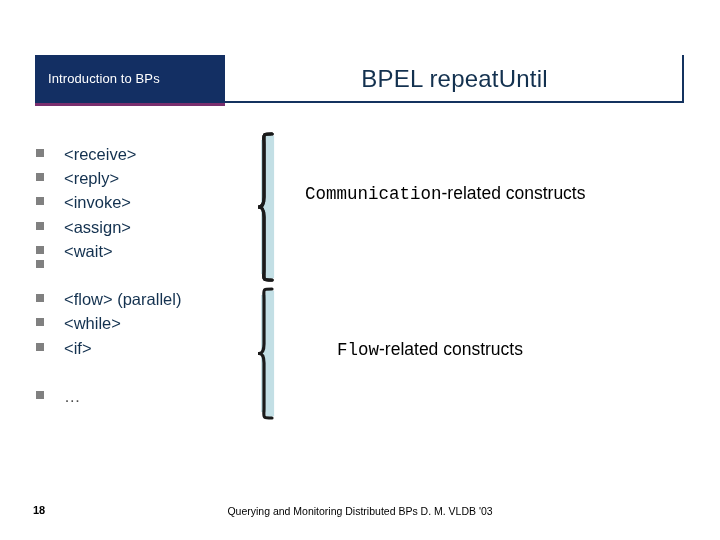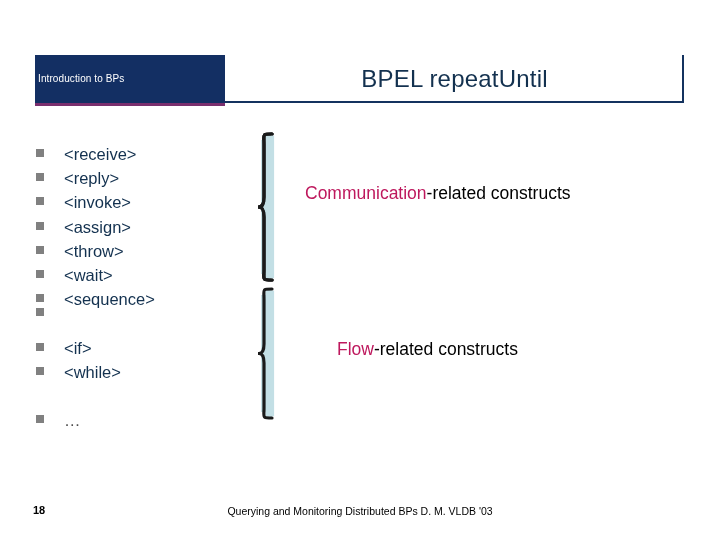--- a/index.html
+++ b/index.html
@@ -53,24 +53,24 @@
   #section-tab-underline {
     position: absolute;
     left: 0;
     top: 48px;
     width: 190px;
     height: 3px;
     background: #7a2f6e;
   }
   #section-tab-label {
     position: absolute;
-    left: 3px;
+    left: 13px;
     top: 14px;
     color: #ffffff;
-    font-size: 10px;
+    font-size: 13px;
     line-height: 20px;
     letter-spacing: 0.1px;
     white-space: nowrap;
   }
   #slide-title {
     position: absolute;
     left: 190px;
     top: 0;
     width: 459px;
     height: 48px;
@@ -138,21 +138,21 @@
   .brace svg { display: block; }
 
   
   .group-label {
     position: absolute;
     font-size: 17.5px;
     line-height: 22px;
     white-space: nowrap;
     color: #000000;
   }
-  .group-label .accent { color: #be185d; }
+  .group-label .accent { color: #000000; font-family: Liberation Mono, monospace; }
   #label-communication {
     left: 305px;
     top: 182px;
   }
   #label-flow {
     left: 309px;
     top: 338px;
     margin-left: 28px;
   }
 
@@ -207,47 +207,43 @@
     <div class="bullet-row">
       <span class="bullet-marker"></span>
       <span class="bullet-text">&lt;invoke&gt;</span>
     </div>
 
     <div class="bullet-row">
       <span class="bullet-marker"></span>
       <span class="bullet-text">&lt;assign&gt;</span>
     </div>
 
-    <div class="bullet-row">
-      <span class="bullet-marker"></span>
-      <span class="bullet-text">&lt;throw&gt;</span>
-    </div>
 
     <div class="bullet-row">
       <span class="bullet-marker"></span>
       <span class="bullet-text">&lt;wait&gt;</span>
     </div>
 
     <div class="bullet-row">
       <span class="bullet-marker"></span>
-      <span class="bullet-text">&lt;sequence&gt;</span>
-    </div>
-
-    <div class="bullet-row">
-      <span class="bullet-marker"></span>
+    </div>
+
+    <div class="bullet-row">
+      <span class="bullet-marker"></span>
+      <span class="bullet-text">&lt;flow&gt; (parallel)</span>
+    </div>
+
+    <div class="bullet-row">
+      <span class="bullet-marker"></span>
+      <span class="bullet-text">&lt;while&gt;</span>
     </div>
 
     <div class="bullet-row">
       <span class="bullet-marker"></span>
       <span class="bullet-text">&lt;if&gt;</span>
-    </div>
-
-    <div class="bullet-row">
-      <span class="bullet-marker"></span>
-      <span class="bullet-text">&lt;while&gt;</span>
     </div>
 
 
     <div class="bullet-row spacer-before">
       <span class="bullet-marker"></span>
       <span class="bullet-text ellipsis">…</span>
     </div>
 
   </div>
 

